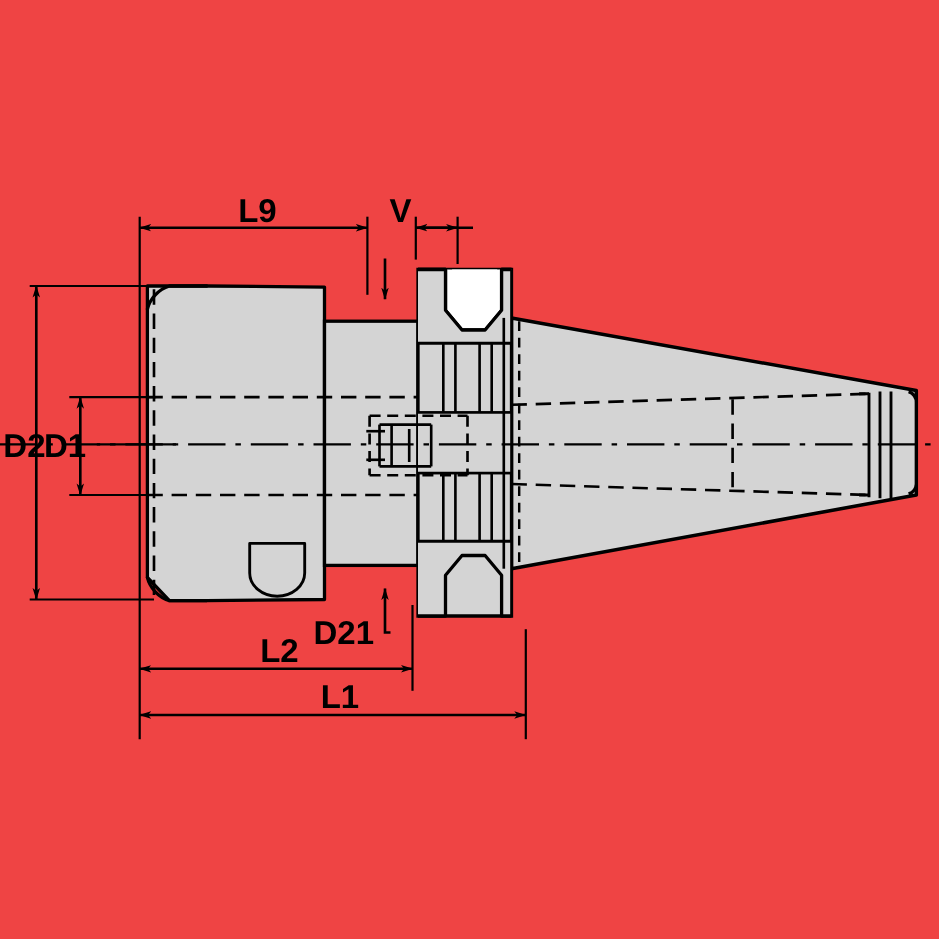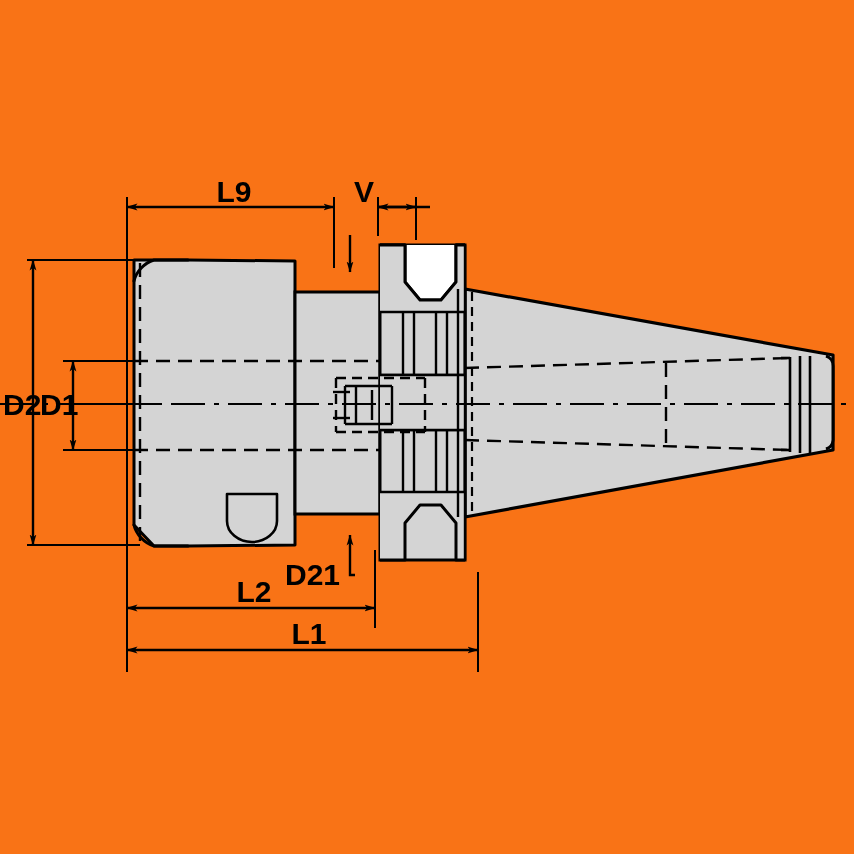--- a/index.html
+++ b/index.html
@@ -1,18 +1,18 @@
 <!DOCTYPE html>
 <html><head>
 <meta charset="utf-8">
 <style>
   html,body{margin:0;padding:0;background:#ffffff;}
   body{width:854px;height:854px;overflow:hidden;
        font-family:"Liberation Sans",sans-serif;}
-  #stage{position:relative;width:854px;height:854px;background:#f97316;}
+  #stage{position:relative;width:854px;height:854px;background:#ef4444;}
   svg#dwg{position:absolute;left:0;top:0;width:854px;height:854px;display:block;}
   text{font-family:"Liberation Sans",sans-serif;font-weight:bold;fill:#000;}
 </style>
 </head>
 <body>
 
 <div id="stage">
 <svg id="dwg" viewBox="0 0 854 854">
 
   <defs>

